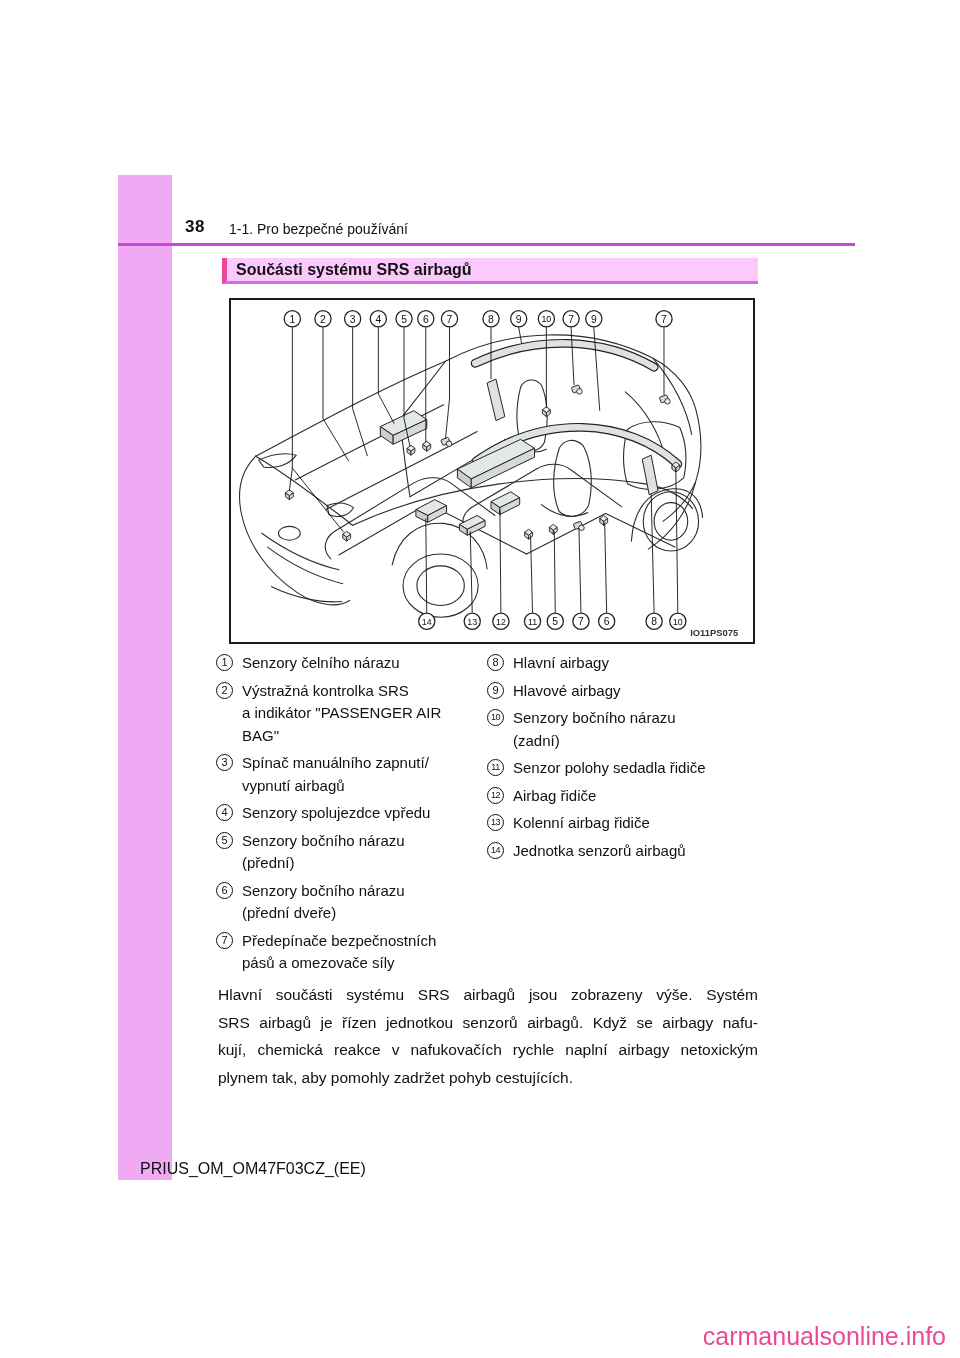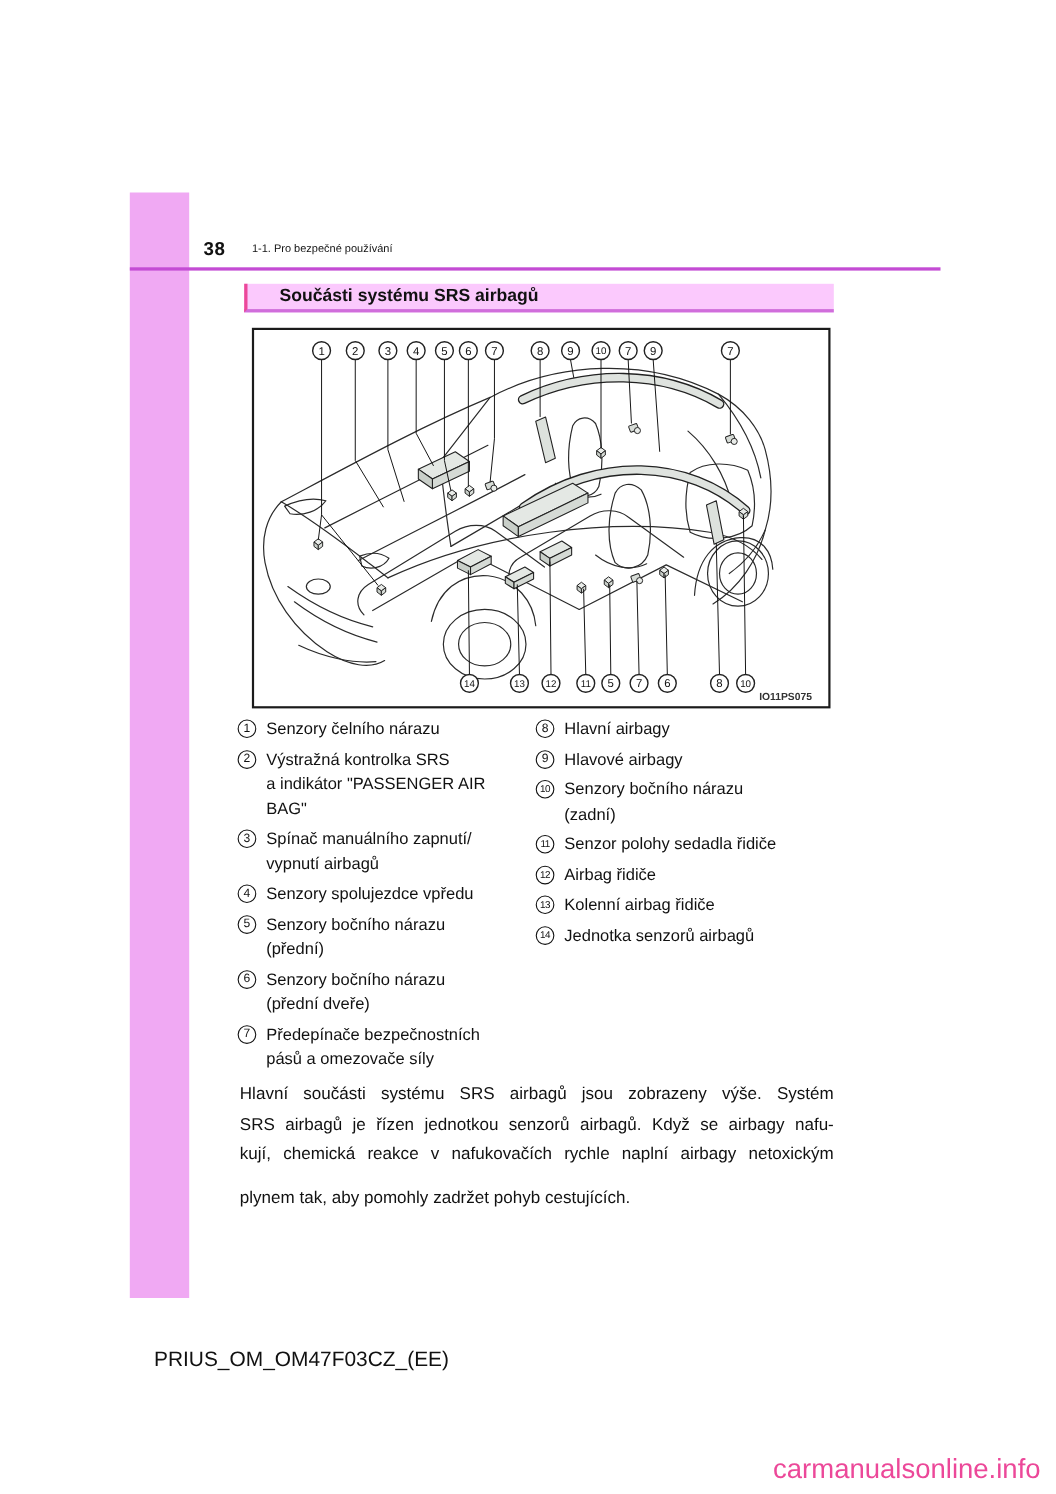--- a/index.html
+++ b/index.html
@@ -5,49 +5,49 @@
   html,body{margin:0;padding:0;background:#fff;}
   .page{
     position:relative;width:960px;height:1358px;background:#ffffff;overflow:hidden;
     font-family:"Liberation Sans","DejaVu Sans",sans-serif;color:#111;
   }
   .abs{position:absolute;}
   
   .sidebar-bar{left:118px;top:175px;width:54px;height:1005px;background:#f0a9f3;}
   
   .page-number{left:185px;top:217px;font-size:17px;font-weight:bold;letter-spacing:.5px;}
-  .chapter{left:229px;top:221px;font-size:10px;}
+  .chapter{left:229px;top:221px;font-size:14px;}
   .header-rule{left:118px;top:243px;width:737px;height:3px;background:#c44cd4;}
   
   .title-bar{
     left:222px;top:258px;width:536px;height:26px;background:#fbc9fd;
-    border-left:3px solid #ec4899;border-bottom:3px solid #d06edb;box-sizing:border-box;
-    display:flex;align-items:center;padding-left:20px;
+    border-left:5px solid #ec4899;border-bottom:3px solid #d06edb;box-sizing:border-box;
+    display:flex;align-items:center;
   }
   .title-bar .t{font-size:16px;font-weight:bold;padding-left:9px;}
   
   .diagram-box{left:229px;top:298px;width:526px;height:346px;border:2px solid #1b1b1b;box-sizing:border-box;background:#fff;}
   .diagram-box svg{display:block;width:100%;height:100%;font-family:"Liberation Sans","DejaVu Sans",sans-serif;}
   
   .legend-col{width:262px;}
   .leg-left{left:216px;top:652px;}
   .leg-right{left:487px;top:652px;}
   .leg-item{display:flex;margin-bottom:5px;}
   .num-circle{
     flex:none;width:17px;height:17px;border:1.3px solid #111;border-radius:50%;
     font-size:11px;line-height:15px;text-align:center;margin-top:2px;box-sizing:border-box;
   }
   .num-circle.d2{font-size:9px;letter-spacing:-.5px;}
   .leg-text{margin-left:9px;font-size:15px;line-height:22.5px;white-space:pre-line;width:218px;}
   
   .paragraph{left:218px;top:981px;width:540px;font-size:15.5px;}
   .paragraph .pl{line-height:27.5px;text-align:justify;text-align-last:justify;}
-  .paragraph .pl.last{text-align:left;text-align-last:left;margin-top:12px;}
-  
-  .footer{left:140px;top:1226px;font-size:19px;text-align:right;}
+  .paragraph .pl.last{text-align:left;text-align-last:left;}
+  
+  .footer{left:140px;top:1160px;font-size:16px;text-align:right;}
   .watermark{right:14px;top:1322px;font-size:25px;color:#ec4899;text-align:center;}
 </style>
 </head>
 <body>
 
 <div class="page">
 
   <div class="abs sidebar-bar"></div>
 
   <div class="abs page-number">38</div>

